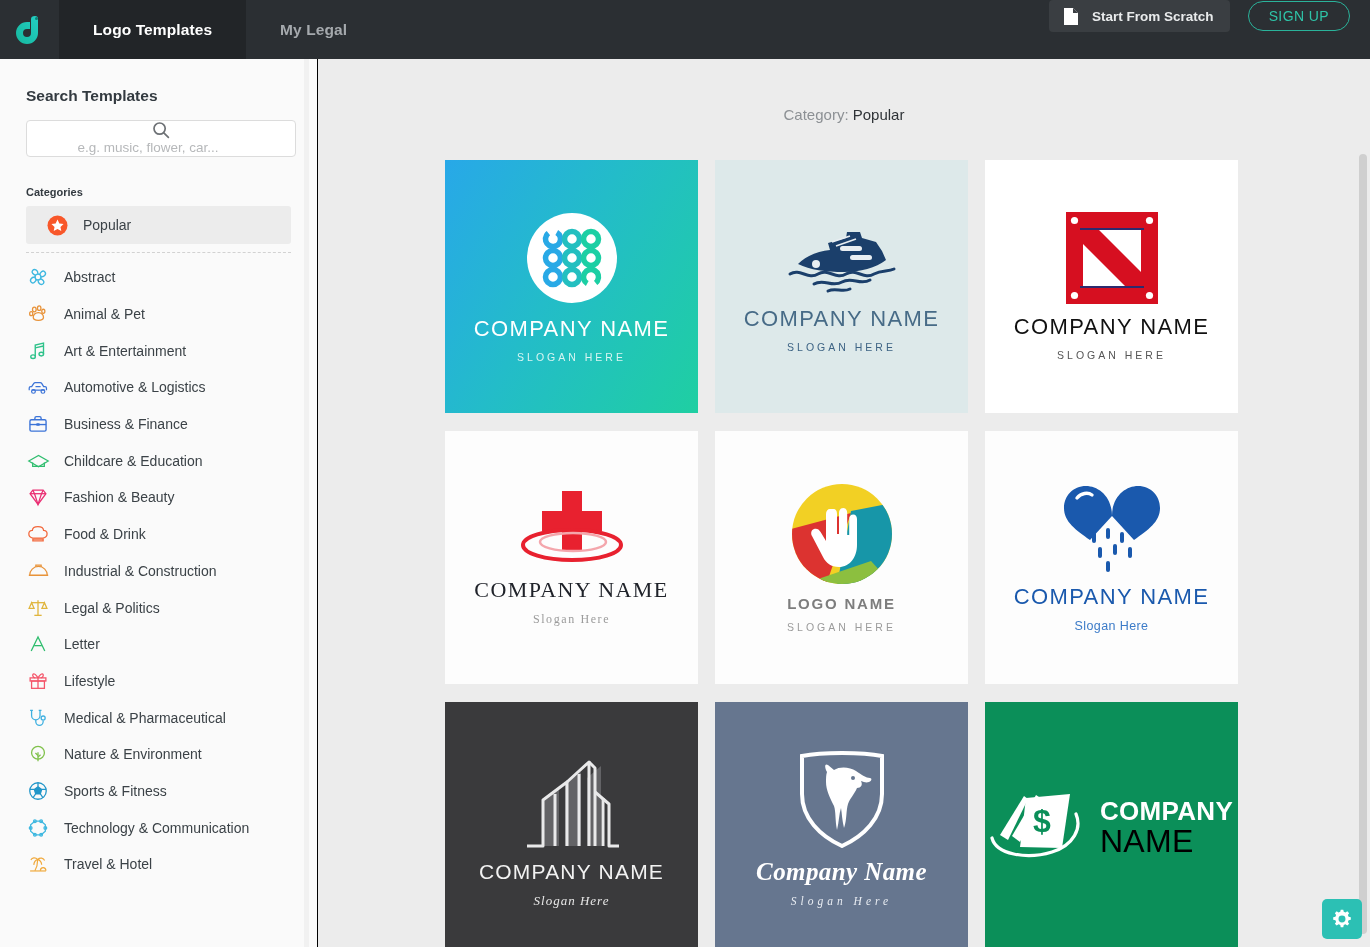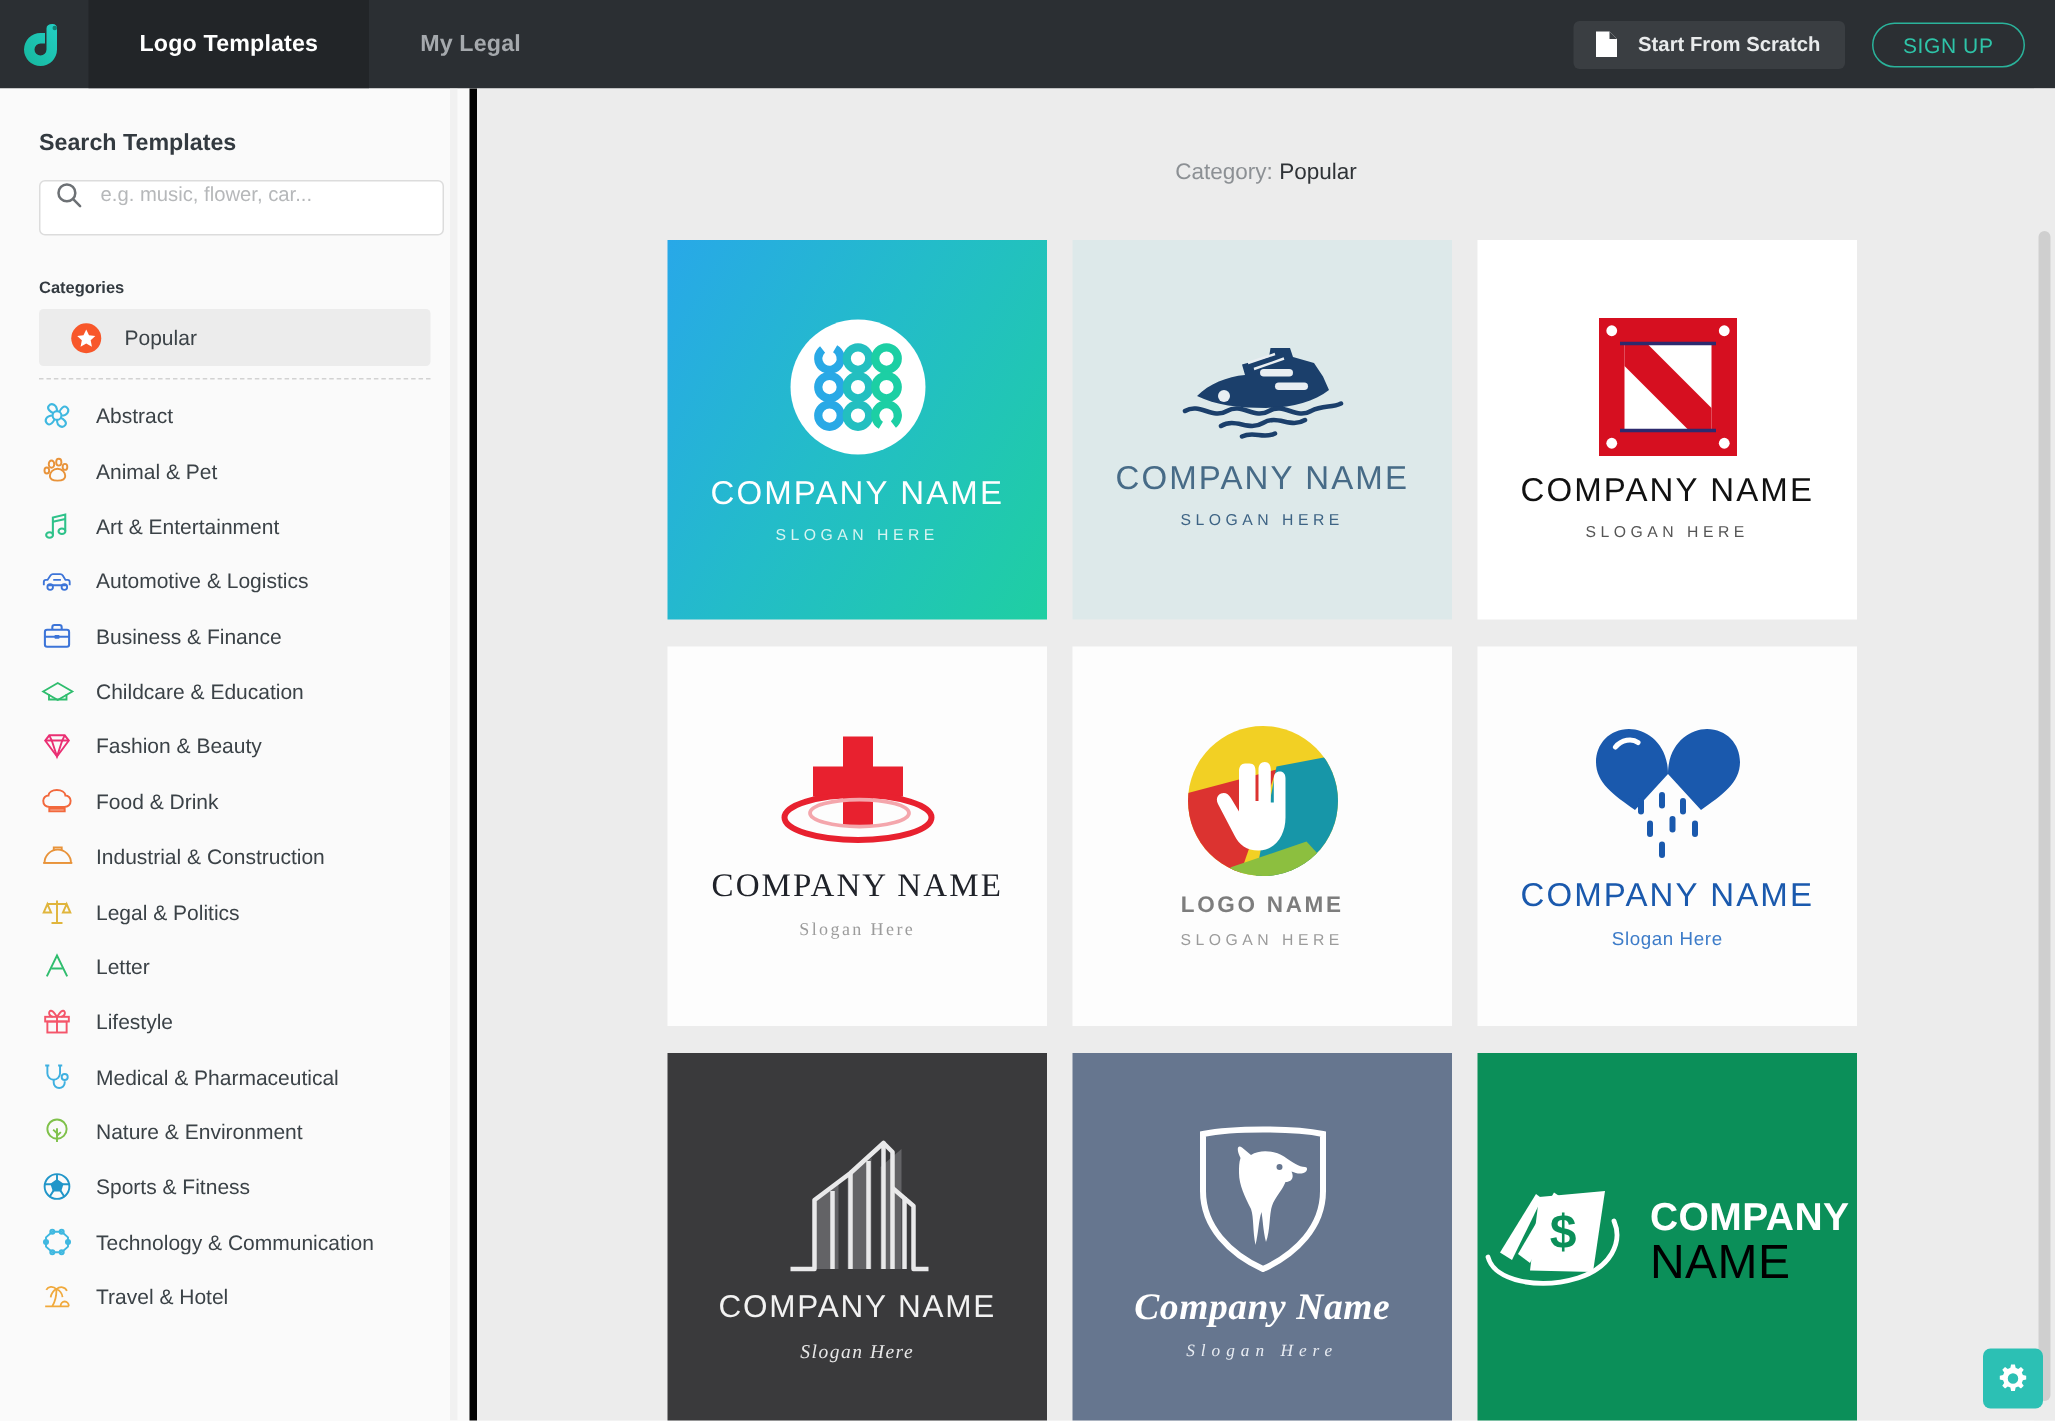--- a/index.html
+++ b/index.html
@@ -9,21 +9,21 @@
     overflow: hidden;
     font-family: "Liberation Sans", sans-serif;
     background: #ffffff;
   }
 
   
   .topbar {
     position: absolute; top: 0; left: 0;
     width: 1370px; height: 59px;
     background: #2b2f33;
-    display: flex; align-items: center;
+    display: flex; align-items: flex-start;
   }
   .brand {
     width: 59px; height: 59px;
     display: flex; align-items: center; justify-content: center;
     flex: 0 0 59px;
   }
   .nav-tab {
     display: flex; align-items: center; justify-content: center;
     padding: 0 34px;
     height: 59px;
@@ -62,35 +62,36 @@
     letter-spacing: .4px;
     cursor: pointer;
     background: transparent;
   }
 
   
   .sidebar {
     position: absolute; top: 59px; left: 0;
     width: 318px; height: 888px;
     background: #fafafa;
-    border-right: 5px solid #000000;
+    border-right: 1px solid #000000;
     overflow: hidden;
   }
   .side-title {
     font-size: 15.5px; font-weight: bold; color: #333a40;
     margin: 28px 0 0 26px;
   }
   .search-wrap {
     margin: 15px 0 0 26px;
     width: 270px; height: 37px;
     background: #fff;
     border: 1px solid #dcdcdc;
     border-radius: 4px;
-    display: flex; align-items: flex-start;
+    display: flex; align-items: center;
     padding: 0 10px;
+    flex-direction: column;
   }
   .search-input {
     border: none; outline: none;
     flex: 1;
     font-size: 13.5px;
     color: #555;
     font-family: "Liberation Sans", sans-serif;
     margin-left: 10px;
     background: transparent;
   }

